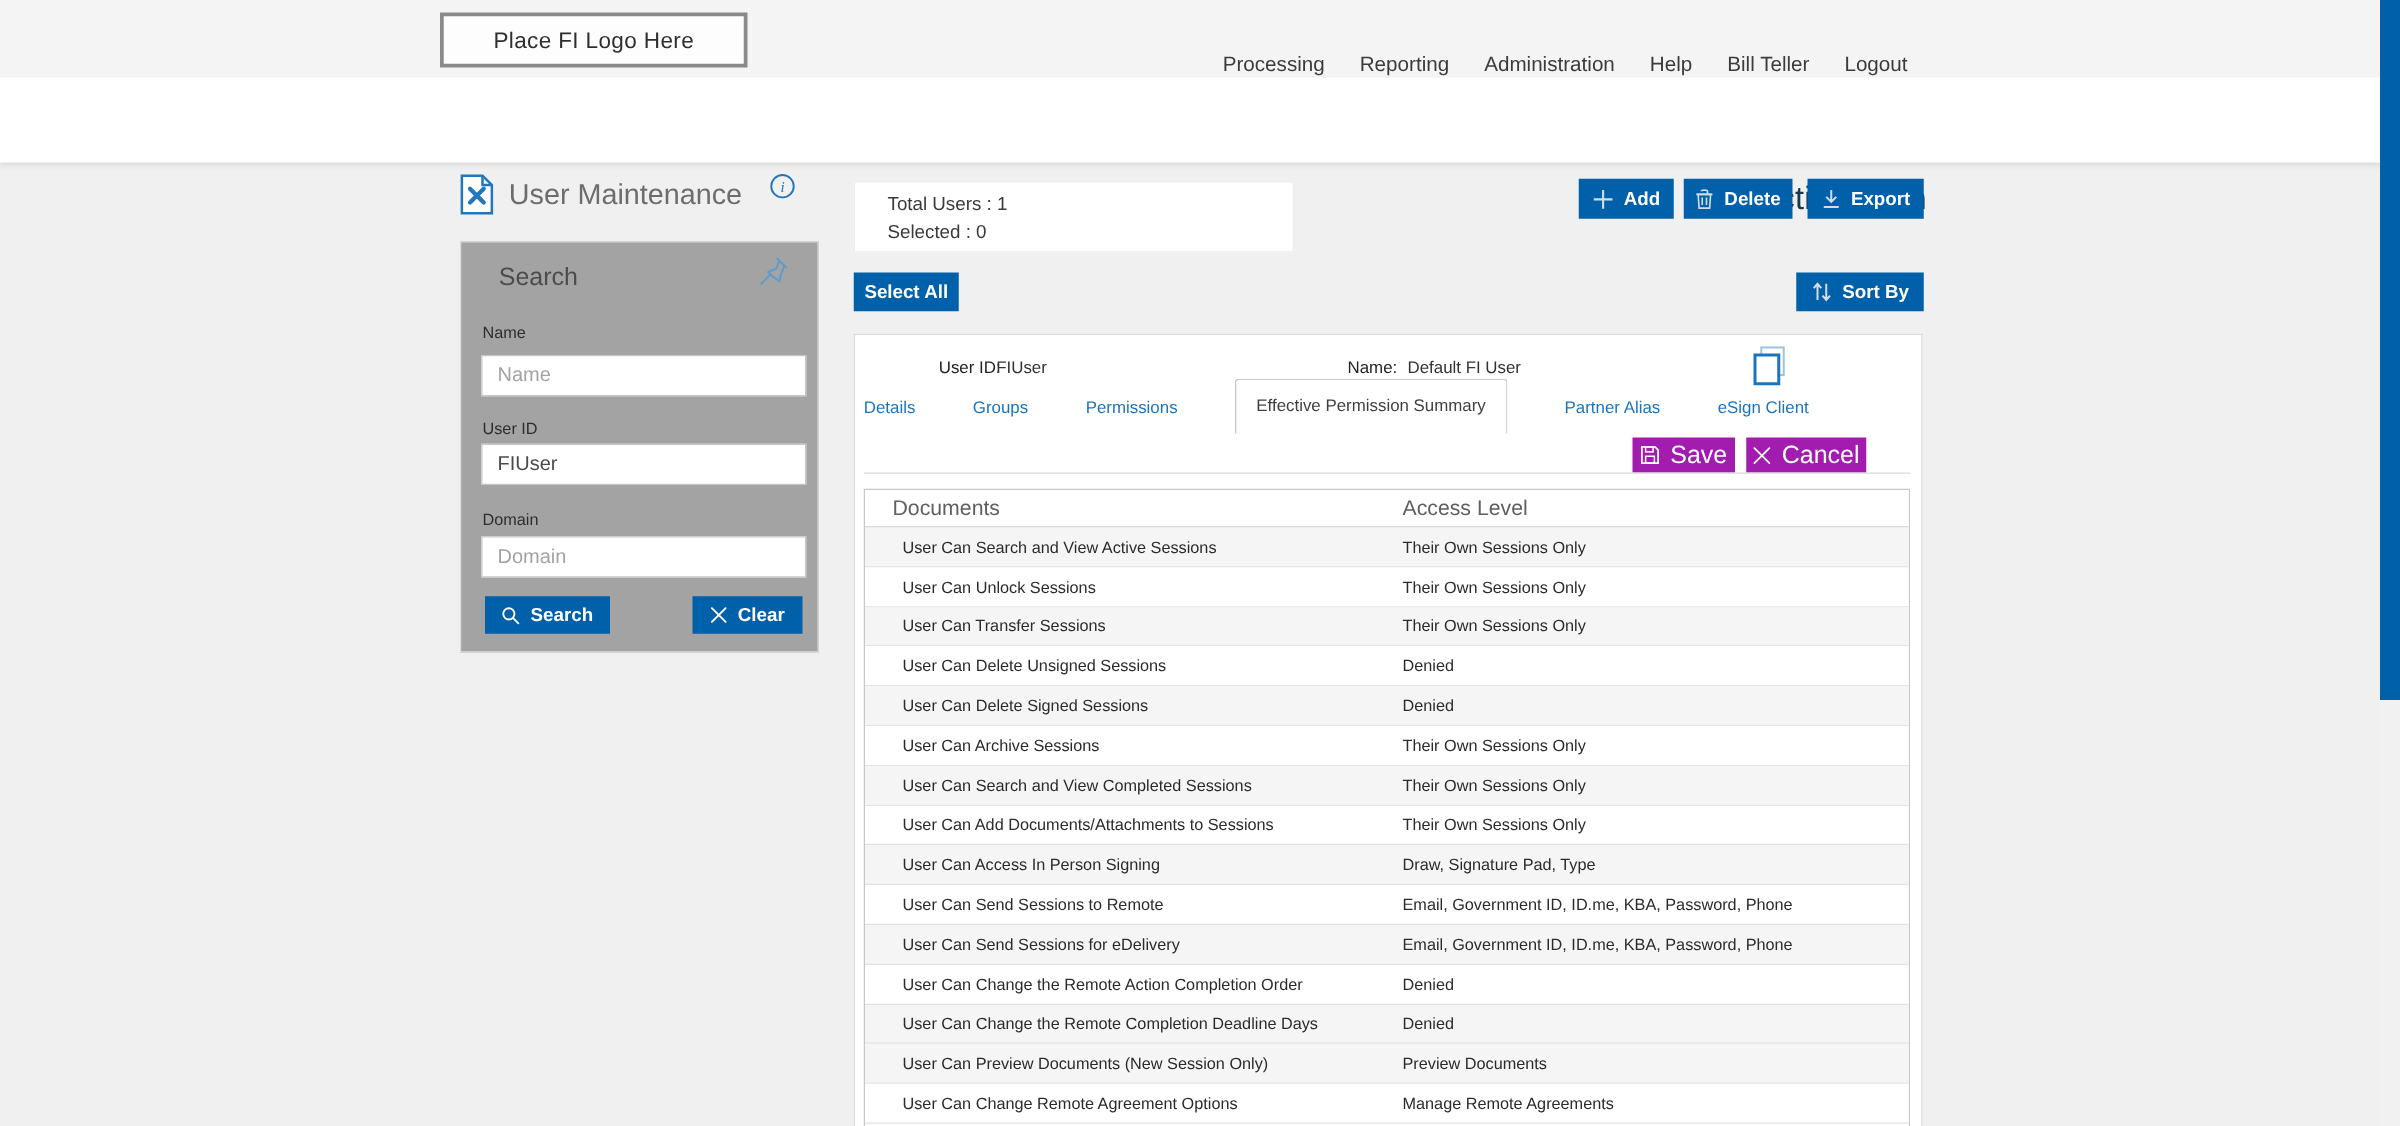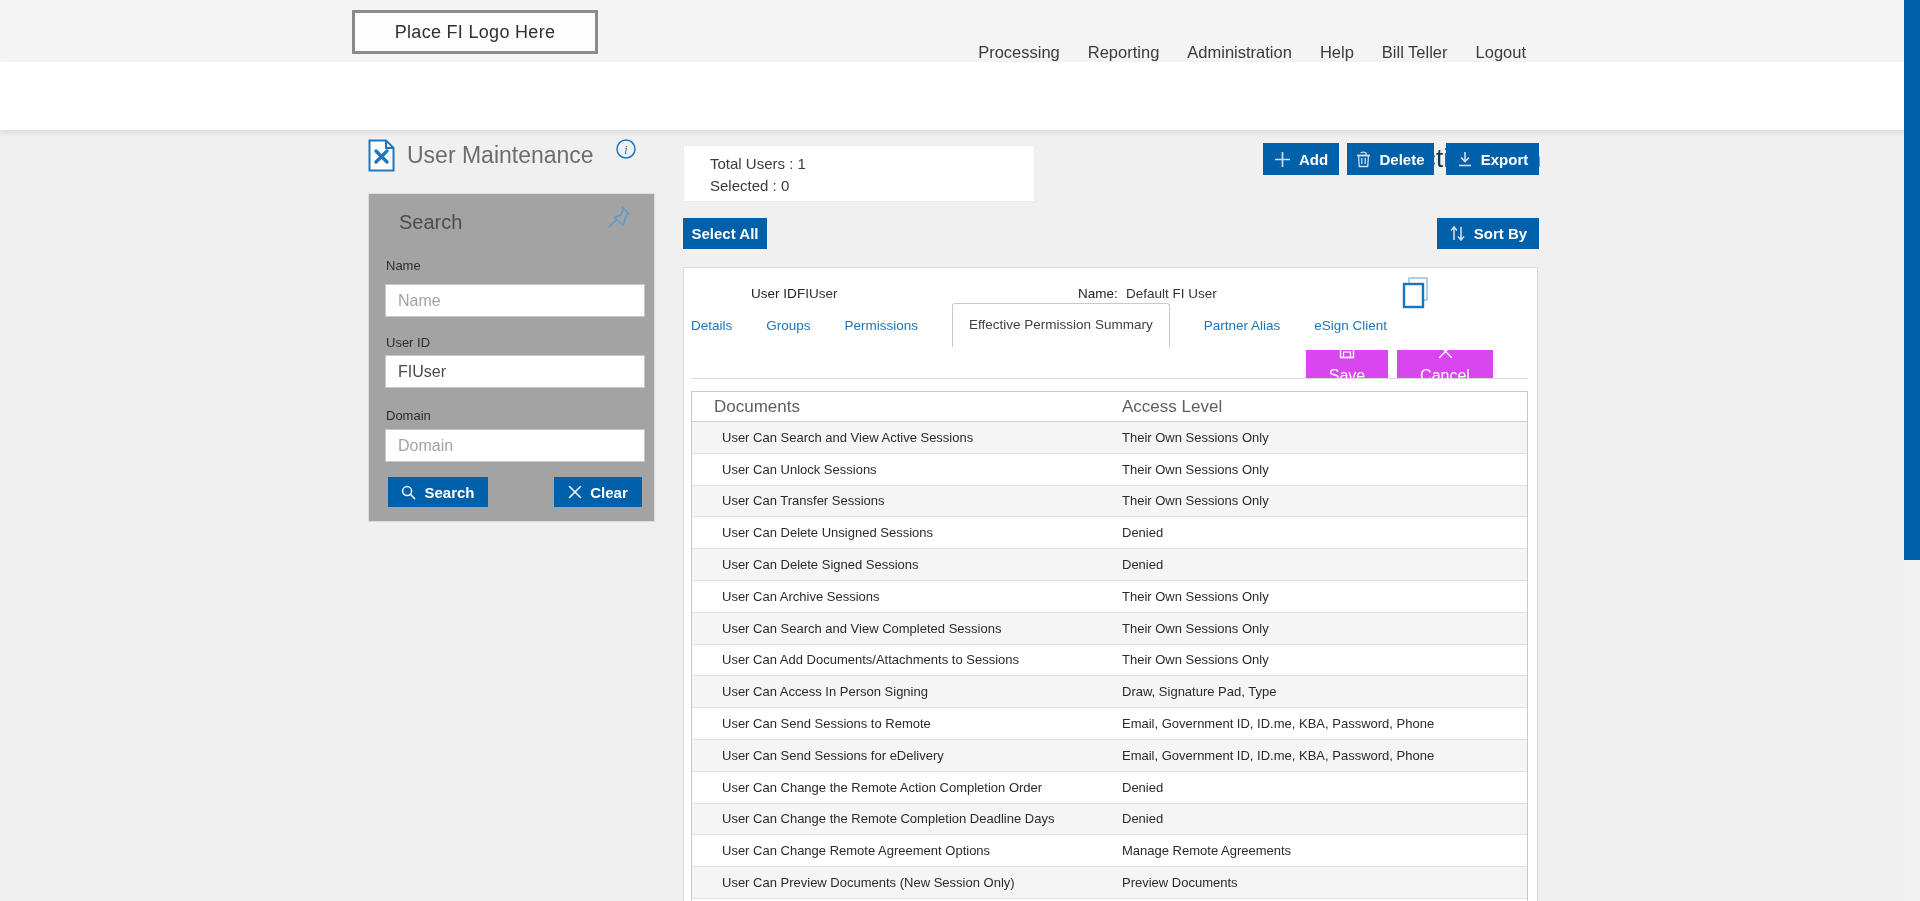--- a/index.html
+++ b/index.html
@@ -33,35 +33,35 @@
   .field-label { position:absolute; left:17px; font-size:13px; color:#2d2d2d; }
   .field-input { position:absolute; left:16px; width:260px; height:33px; border:1px solid #c6c6c6;
     background:#fff; font-size:16px; color:#4a4a4a; padding:0 12px; font-family:inherit; outline:none; }
   .field-input::placeholder { color:#a3a3a3; }
 
   
   .btn { display:flex; align-items:center; justify-content:center; gap:8px;
     background:#0060a9; color:#fff; font-size:15px; font-weight:700; border:none;
     cursor:pointer; font-family:inherit; }
   .btn svg { flex:0 0 auto; }
-  .btn-lite { background:#d946ef; font-weight:400; font-size:16px;flex-direction:column; }
+  .btn-lite { background:#a21caf; font-weight:400; font-size:20px; }
 
   
   .summary-box { left:683px; top:145px; width:352px; height:57px; background:#fff;
     border:1px solid #ececec; padding:7px 0 0 26px; }
   .summary-line { font-size:15px; color:#3a3a3a; line-height:22px; }
 
   
   .user-card { left:683px; top:267px; width:855px; height:634px; background:#fff;
     border:1px solid #dadada; border-bottom:none; }
   .idrow-label { position:absolute; font-size:13.5px; color:#222; }
   .idrow-value { position:absolute; font-size:13.5px; color:#333; }
   .copy-icon { position:absolute; left:716px; top:8px; width:32px; height:34px; cursor:pointer; }
 
-  .tabs { position:absolute; left:7px; top:35px; height:44px; display:flex; align-items:center; gap:34px; }
+  .tabs { position:absolute; left:7px; top:35px; height:44px; display:flex; align-items:center; gap:46px; }
   .tab { font-size:13.5px; color:#1b75bc; cursor:pointer; white-space:nowrap; }
   .tab.active { color:#3f3f3f; background:#fff; border:1px solid #c9c9c9; border-bottom:none;
     border-radius:3px 3px 0 0; padding:13px 16px 15px 16px; }
 
   .savecancel { position:absolute; top:82px; height:28px; display:flex; gap:9px; right:44px; }
   .btn-save { width:82px; }
   .btn-cancel { width:96px; }
   .tab-sep { position:absolute; left:7px; top:110px; width:837px; height:0; border-top:1px solid #d9d9d9; }
 
   
@@ -276,27 +276,27 @@
           <span class="pcell c2">Email, Government ID, ID.me, KBA, Password, Phone</span>
         </div>
         <div class="prow">
           <span class="pcell c1">User Can Change the Remote Action Completion Order</span>
           <span class="pcell c2">Denied</span>
         </div>
         <div class="prow shade">
           <span class="pcell c1">User Can Change the Remote Completion Deadline Days</span>
           <span class="pcell c2">Denied</span>
         </div>
+        <div class="prow shade">
+          <span class="pcell c1">User Can Preview Documents (New Session Only)</span>
+          <span class="pcell c2">Preview Documents</span>
+        </div>
         <div class="prow">
           <span class="pcell c1">User Can Change Remote Agreement Options</span>
           <span class="pcell c2">Manage Remote Agreements</span>
         </div>
-        <div class="prow shade">
-          <span class="pcell c1">User Can Preview Documents (New Session Only)</span>
-          <span class="pcell c2">Preview Documents</span>
-        </div>
       </div>
   </div>
 </div>
 
 <div class="abs scroll-track">
   <div class="scroll-thumb"></div>
 </div>
 
 </body></html>

